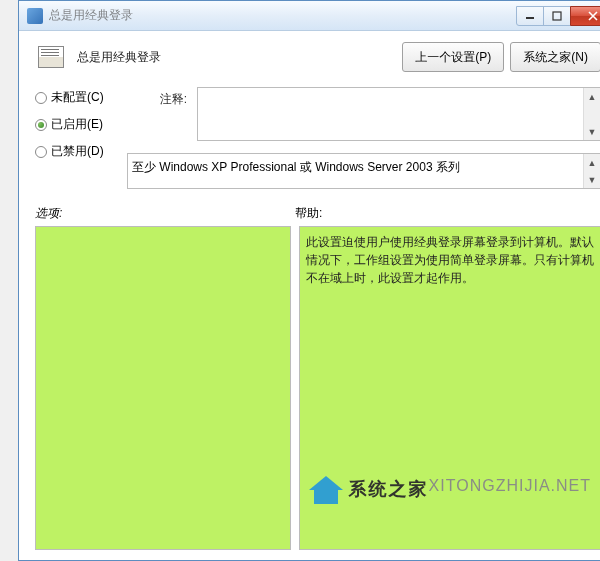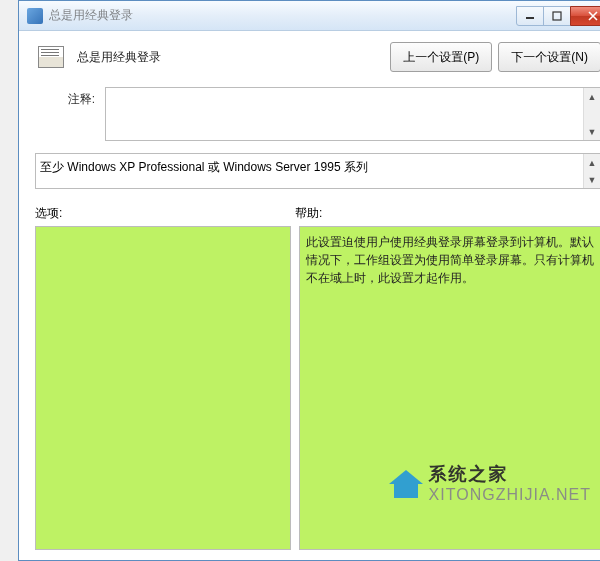--- a/index.html
+++ b/index.html
@@ -142,21 +142,21 @@
       color: #555; font-size: 9px;
     }
     .textbox-wrap { flex: 1; display: flex; border: 1px solid #bcbcbc; }
     .textbox-wrap .inner { flex: 1; padding: 4px; }
     
     .lower-labels {
       display: flex;
       margin-top: 16px;
       margin-bottom: 4px;
     }
-    .lower-labels .left { width: 260px; }
+    .lower-labels .left { width: 260px; font-style: italic; }
     
     .panes {
       flex: 1;
       display: flex;
       gap: 8px;
       min-height: 0;
     }
     .pane {
       border: 1px solid #bcbcbc;
       background: #bef264;
@@ -187,21 +187,21 @@
       width: 34px; height: 30px; position: relative;
     }
     .wm-house {
       width: 24px; height: 14px; background: #2a9bd6;
       position: absolute; bottom: 0; left: 5px;
     }
     .wm-roof {
       width: 0; height: 0; border-left: 17px solid transparent; border-right: 17px solid transparent;
       border-bottom: 14px solid #2a9bd6; position: absolute; top: 2px; left: 0;
     }
-    .wm-text { display: flex; flex-direction: column; }
+    .wm-text { display: flex; }
     .wm-main { font-size: 18px; font-weight: bold; color: #2b2b2b; letter-spacing: 2px; }
     .wm-sub { font-size: 16px; color: #888; letter-spacing: 1px; }
   </style>
 </head>
 <body>
 
 <div class="window">
 
   <div class="titlebar">
     <div class="titlebar-icon"></div>
@@ -227,40 +227,54 @@
 
   <div class="content">
 
     <div class="header-row">
       <div class="policy-icon">
         <div class="policy-icon-inner"></div>
       </div>
       <div class="policy-title">总是用经典登录</div>
       <div class="nav-buttons">
         <div class="btn">上一个设置(P)</div>
-        <div class="btn">下一个设置(N)</div>
+        <div class="btn">系统之家(N)</div>
       </div>
     </div>
 
     <div class="config-row">
+      <div class="radio-group">
+        <div class="radio-item">
+          <div class="radio"></div>
+          <span>未配置(C)</span>
+        </div>
+        <div class="radio-item">
+          <div class="radio checked"></div>
+          <span>已启用(E)</span>
+        </div>
+        <div class="radio-item">
+          <div class="radio"></div>
+          <span>已禁用(D)</span>
+        </div>
+      </div>
 
       <div class="fields-col">
         <div class="field-row">
           <div class="field-label">注释:</div>
           <div class="textbox-wrap">
             <textarea class="inner comment-box" style="border: none; outline: none; resize: none;"></textarea>
             <div class="vscroll">
               <div class="arrow">▲</div>
               <div class="arrow">▼</div>
             </div>
           </div>
         </div>
         <div class="field-row">
           <div class="textbox-wrap">
-            <div class="inner platform-box">至少 Windows XP Professional 或 Windows Server 1995 系列</div>
+            <div class="inner platform-box">至少 Windows XP Professional 或 Windows Server 2003 系列</div>
             <div class="vscroll">
               <div class="arrow">▲</div>
               <div class="arrow">▼</div>
             </div>
           </div>
         </div>
       </div>
     </div>
 
     <div class="lower-labels">

